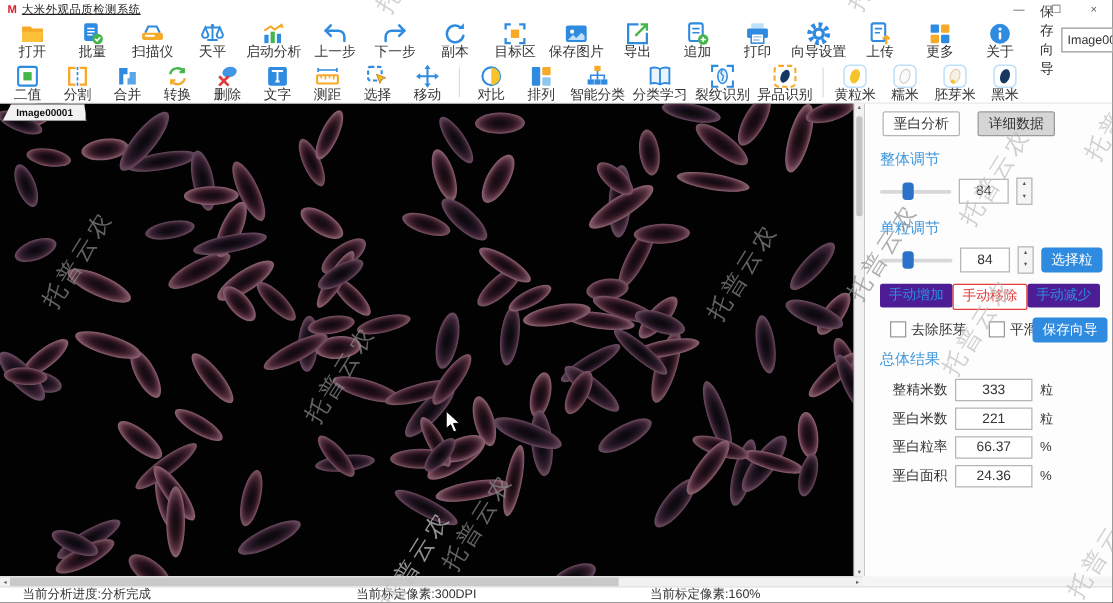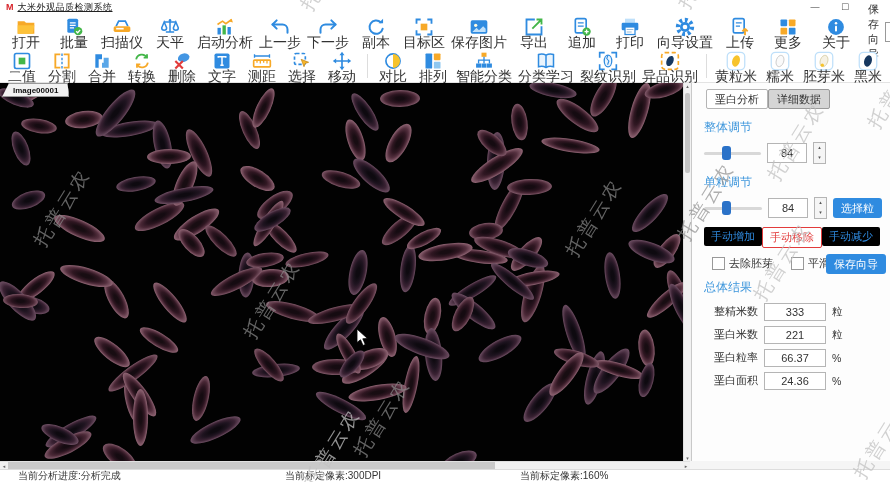--- a/index.html
+++ b/index.html
@@ -13,21 +13,21 @@
   .wbtn{width:30px;text-align:center;font-size:9px;color:#555;cursor:default;}
   
   #row1{height:36px;display:flex;align-items:center;background:#fff;padding-left:2px;}
   #row1-items{display:flex;align-items:center;}
   #row2{height:32px;display:flex;align-items:center;background:#fff;border-bottom:1px solid #e3e3e3;padding-left:2px;}
   .tbtn{display:flex;flex-direction:column;align-items:center;justify-content:center;
         min-width:42px;padding:1px 3px;gap:1px;cursor:default;}
   .tbtn2{min-width:34px;}
   .ticon{height:20px;display:flex;align-items:center;}
   .ticon svg{display:block;}
-  .tlbl{font-size:14px;color:#333;white-space:nowrap;line-height:9px;}
+  .tlbl{font-size:11px;color:#333;white-space:nowrap;line-height:9px;}
   .vdiv{width:1px;height:24px;background:#ddd;margin:0 5px;}
   #row1-right{display:flex;align-items:center;margin-left:8px;gap:6px;font-size:11px;}
   .selbox{display:flex;align-items:center;height:18px;border:1px solid #999;background:#fff;font-size:10px;}
   .selval{padding:0 4px;min-width:52px;}
   
   #main{display:flex;height:378px;}
   #canvas{position:relative;width:683px;height:378px;background:#020202;overflow:hidden;}
   #imgtab{position:absolute;left:2px;top:0;z-index:3;height:12px;padding:0 10px;background:#f2f2f2;
           color:#111;font-size:8px;font-weight:bold;display:flex;align-items:center;
           clip-path:polygon(7px 0,calc(100% - 2px) 0,100% 100%,0 100%);border:1px solid #999;}
@@ -35,36 +35,36 @@
   #cursor{position:absolute;z-index:60;}
   #vscroll{width:7px;background:#f1f1f1;position:relative;border-left:1px solid #e0e0e0;}
   #vthumb{position:absolute;left:1px;top:10px;width:5px;height:80px;background:#c4c4c4;border-radius:2px;}
   .scar{position:absolute;left:0;width:7px;text-align:center;font-size:5px;color:#666;}
   
   #panel{flex:1;background:#fdfdfd;border-left:1px solid #c9c9c9;display:flex;flex-direction:column;font-size:11px;}
   #ptabs{display:flex;background:#f4f4f4;border-bottom:1px solid #d6d6d6;height:22px;align-items:flex-end;gap:1px;padding:0 1px;}
   .ptab{flex:1;text-align:center;font-size:11px;color:#333;background:#ececec;border:1px solid #d0d0d0;border-bottom:none;
         border-radius:4px 4px 0 0;height:18px;line-height:18px;clip-path:polygon(9% 0,91% 0,100% 100%,0 100%);}
   .ptab.active{background:#fff;height:21px;line-height:21px;font-weight:normal;}
-  #psub{display:flex;padding:6px 0 4px 14px;text-align:center;}
+  #psub{display:flex;gap:14px;padding:6px 0 4px 14px;text-align:center;}
   .subbtn{height:18px;line-height:18px;padding:0 8px;font-size:11px;border:1px solid #b5b5b5;background:#fff;border-radius:2px;}
   .subbtn.pressed{background:#d5d5d5;border-color:#9a9a9a;}
   .sectitle{color:#3f97dc;font-size:12px;margin:6px 0 4px 12px;}
   .sliderrow{display:flex;align-items:center;gap:6px;padding:2px 8px 4px 12px;}
   .slider{position:relative;height:3px;background:#d8d8d8;border-radius:2px;flex:1;}
   .thumb{position:absolute;left:31%;top:-6px;width:9px;height:14px;background:#2b72c8;border-radius:3px;}
   .numbox{width:38px;height:18px;border:1px solid #b5b5b5;background:#fff;font-size:11px;
           display:flex;align-items:center;justify-content:center;}
   .spin{width:11px;height:20px;border:1px solid #b5b5b5;background:#f5f5f5;display:flex;flex-direction:column;}
   .spin span{flex:1;font-size:5px;color:#555;text-align:center;line-height:9px;}
   .spacer{width:50px;}
   .bluebtn{height:20px;line-height:20px;padding:0 8px;background:#2f8be0;color:#fff;border-radius:3px;font-size:11px;text-align:center;}
   #manualrow{display:flex;justify-content:space-between;padding:4px 10px 2px 12px;}
   .mbtn{height:19px;line-height:19px;padding:0 7px;font-size:11px;border-radius:2px;}
-  .mbtn.light{background:#000000;color:#2f8be0;}
+  .mbtn.light{background:#4c1d95;color:#2f8be0;}
   .mbtn.danger{background:#fff;border:1px solid #e23b3b;color:#e23b3b;}
   .fieldrow{display:flex;align-items:center;padding:3px 8px 3px 20px;gap:6px;}
   .flabel{width:62px;font-size:11px;color:#333;}
   .fieldbox{width:72px;height:18px;border:1px solid #b5b5b5;background:#fff;display:flex;align-items:center;justify-content:center;font-size:11px;}
   .funit{font-size:10px;color:#333;}
   #checkrow{position:relative;display:flex;gap:18px;padding:6px 8px 2px 20px;align-items:center;}
   .chk{display:flex;align-items:center;gap:4px;}
   .chkbox{width:11px;height:11px;border:1px solid #999;background:#fff;}
   #wizardbtn{position:absolute;right:4px;top:4px;}
   .resrow{display:flex;align-items:center;padding:2.5px 8px 2.5px 8px;gap:6px;}

